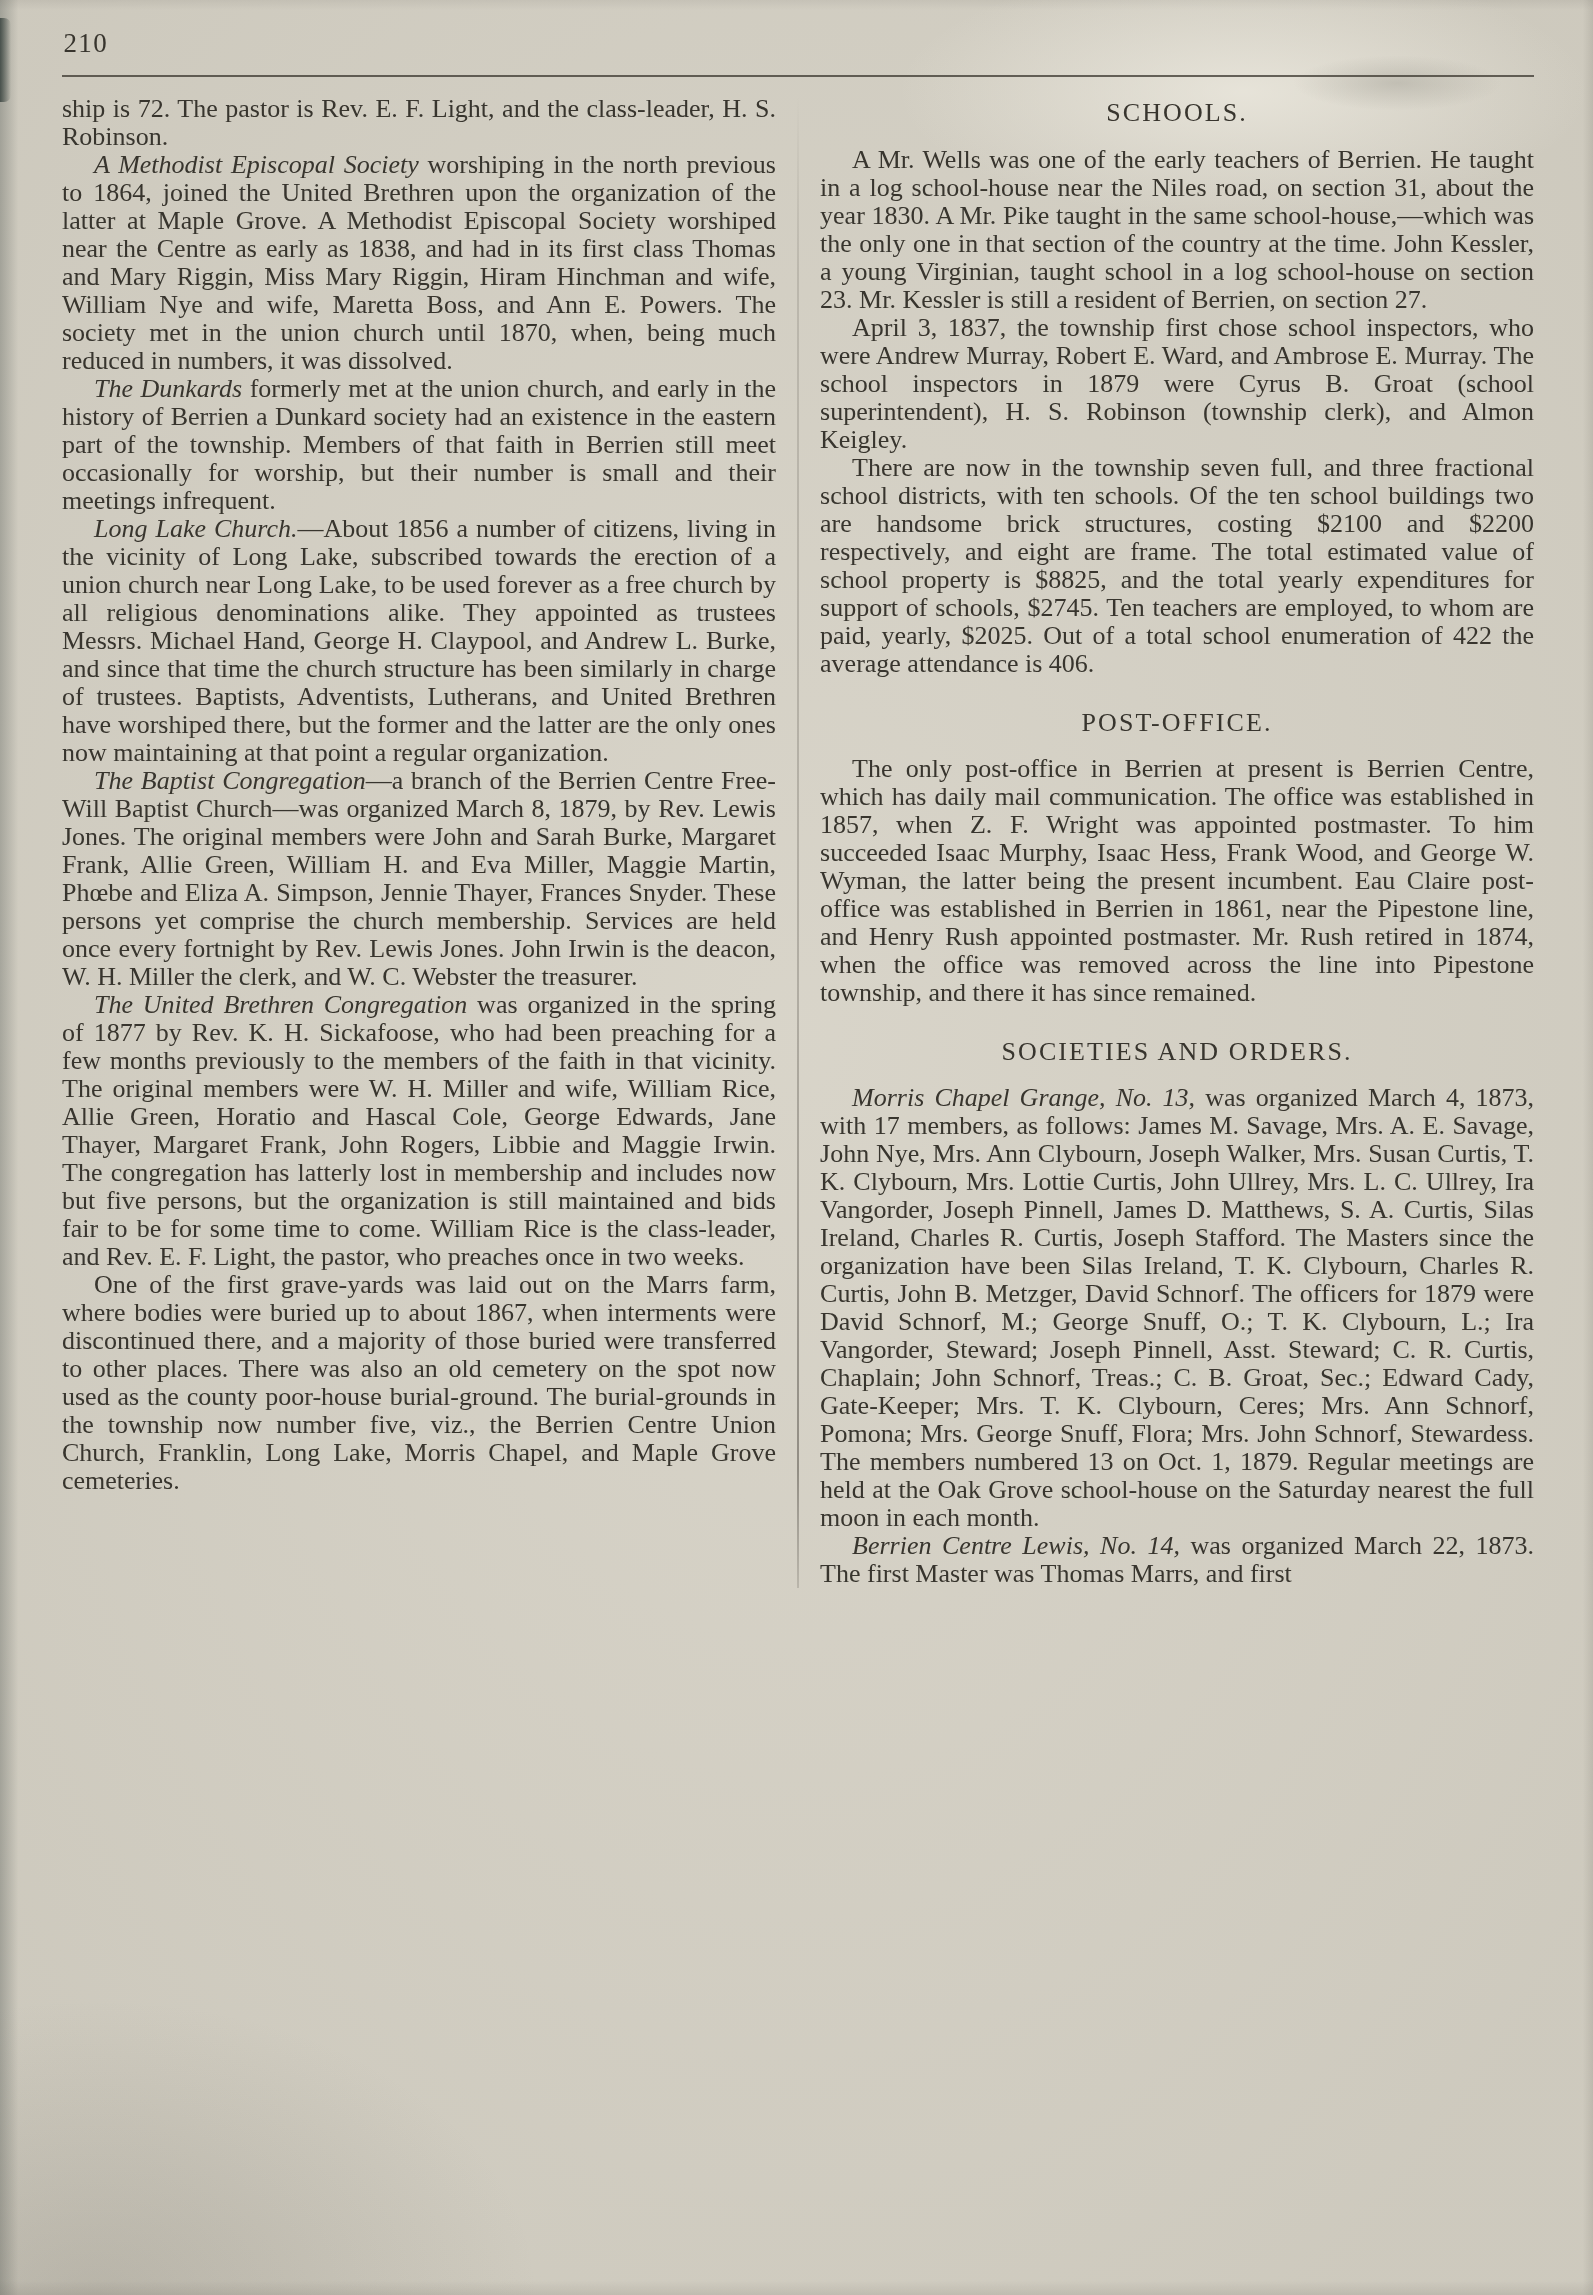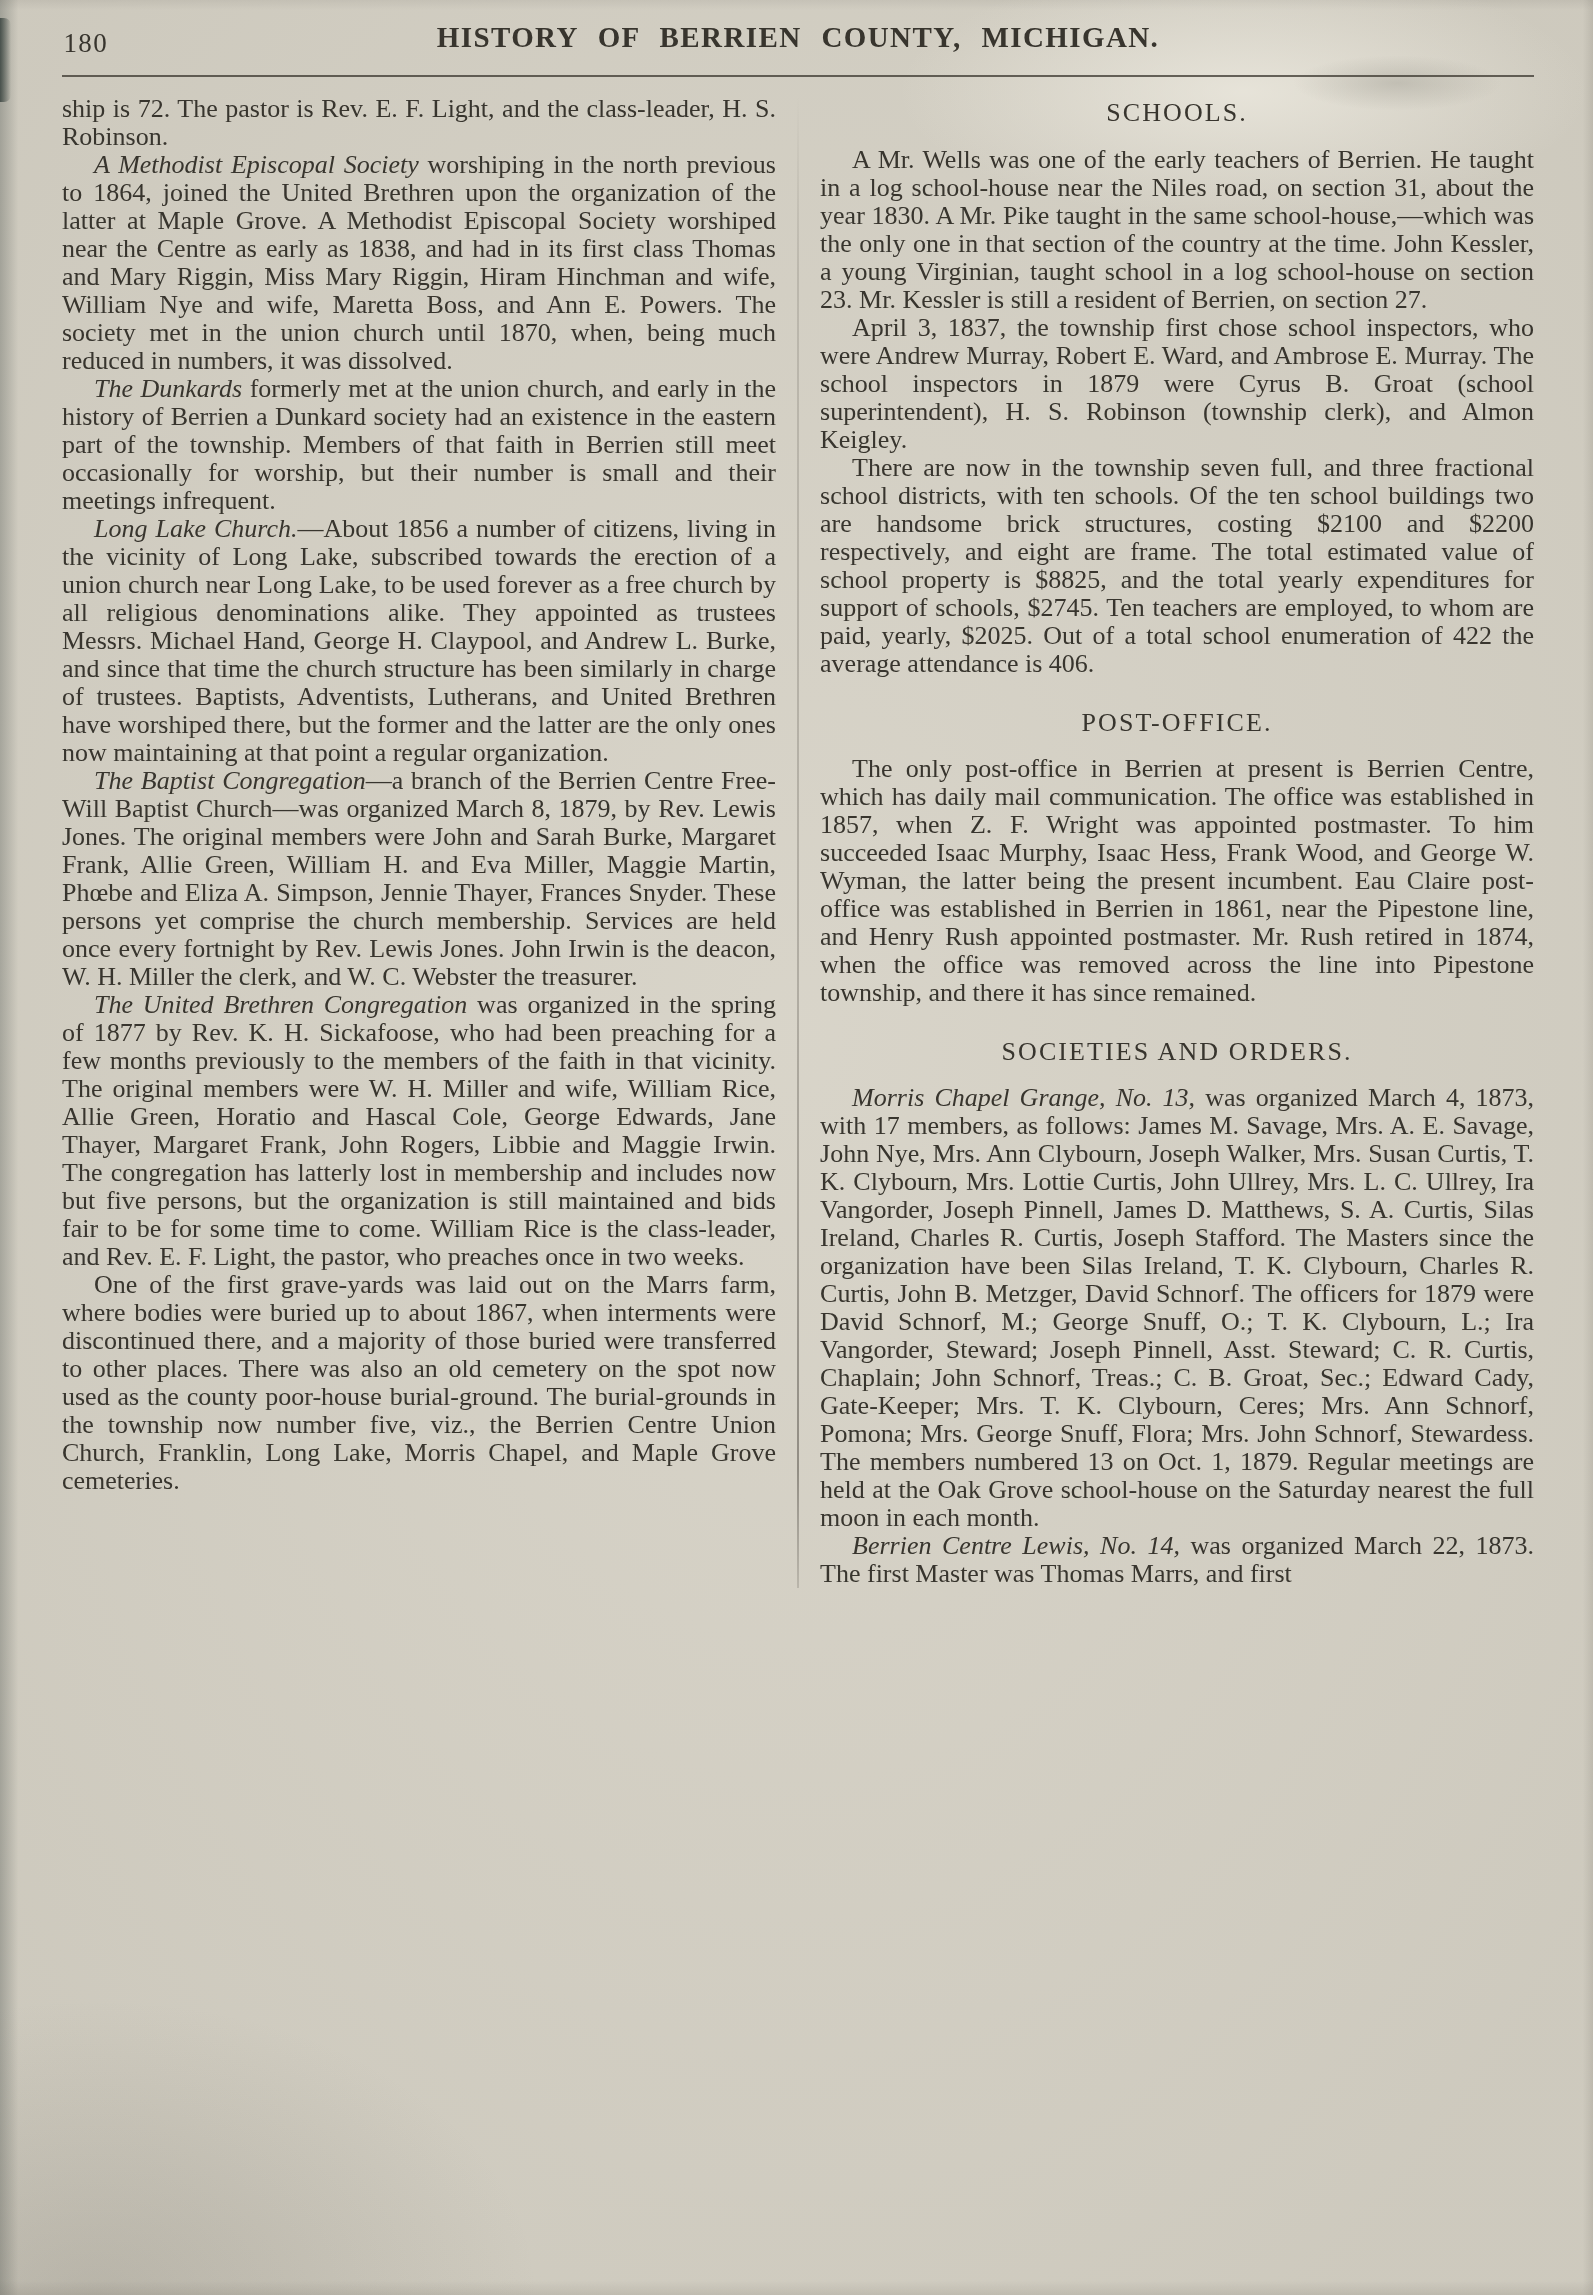--- a/index.html
+++ b/index.html
@@ -102,22 +102,21 @@
 </head>
 <body>
 
 <div class="scan-bg"></div>
 <div class="mark-topleft"></div>
 <div class="smudge-top-right"></div>
 
 <div class="content">
 
   <header class="page-header">
-    <span class="page-number">180</span>
-    <h1 class="running-title">HISTORY OF BERRIEN COUNTY, MICHIGAN.</h1>
+    <span class="page-number">210</span>
   </header>
 
   <div class="header-rule"></div>
 
   <div class="columns">
 
     <div class="col">
       <p class="para no-indent"><span>ship is 72.  The pastor is Rev. E. F. Light, and the class-leader, H. S. Robinson.</span></p>
       <p class="para"><span class="lead">A Methodist Episcopal Society</span><span> worshiping in the north previous to 1864, joined the United Brethren upon the organization of the latter at Maple Grove.  A Methodist Episcopal Society worshiped near the Centre as early as 1838, and had in its first class Thomas and Mary Riggin, Miss Mary Riggin, Hiram Hinchman and wife, William Nye and wife, Maretta Boss, and Ann E. Powers.  The society met in the union church until 1870, when, being much reduced in numbers, it was dissolved.</span></p>
       <p class="para"><span class="lead">The Dunkards</span><span> formerly met at the union church, and early in the history of Berrien a Dunkard society had an existence in the eastern part of the township.  Members of that faith in Berrien still meet occasionally for worship, but their number is small and their meetings infrequent.</span></p>

